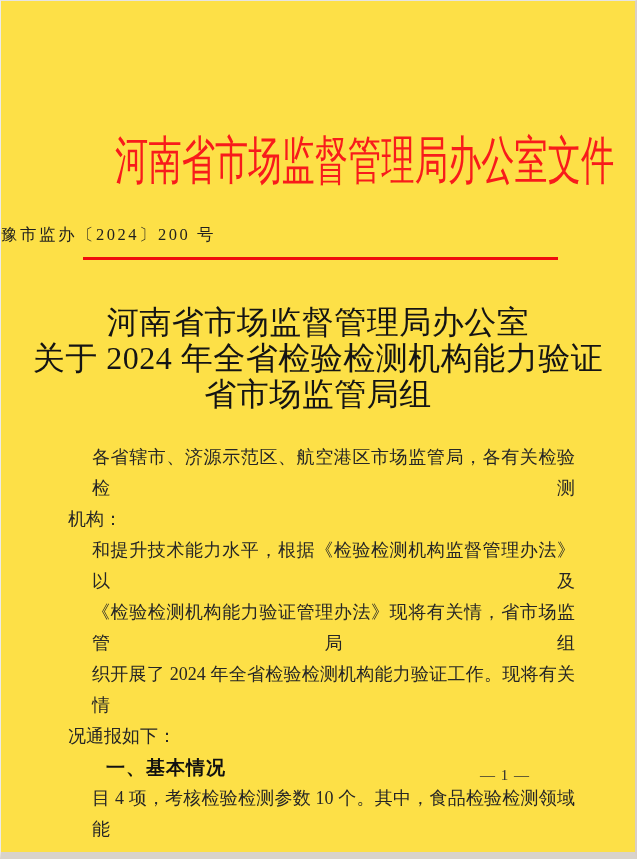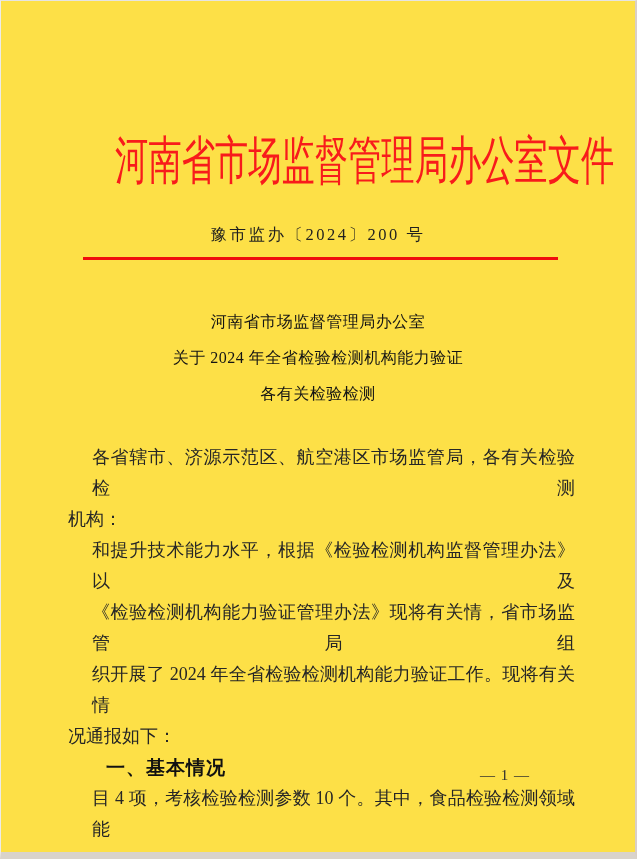--- a/index.html
+++ b/index.html
@@ -29,40 +29,40 @@
     color: var(--header-red, #f81b1b);
     transform: scaleX(0.64);
     transform-origin: 50% 50%;
     white-space: nowrap;
   }
   .doc-number {
     position: absolute;
     top: 223px;
     left: 0;
     width: 100%;
-    text-align: center;
+    text-align: left;
     font-size: 16.5px;
     letter-spacing: 2.5px;
     color: #1f1f1f;
   }
   .red-divider {
     position: absolute;
     top: 256px;
     left: 82px;
     width: 475px;
     height: 3px;
     background: var(--divider-red, #f00d0d);
   }
   .doc-title {
     position: absolute;
     top: 303px;
     left: 0;
     width: 100%;
     text-align: center;
-    font-size: 16px;
+    font-size: 32px;
     line-height: 36px;
     letter-spacing: 0.5px;
     color: #141414;
   }
   .body-text {
     position: absolute;
     top: 441px;
     left: 67px;
     width: 507px;
     font-size: 18px;
@@ -103,21 +103,21 @@
 
   <div class="red-header">河南省市场监督管理局办公室文件</div>
 
   <div class="doc-number">豫市监办〔2024〕200 号</div>
 
   <div class="red-divider"></div>
 
   <div class="doc-title">
     <div class="title-line">河南省市场监督管理局办公室</div>
     <div class="title-line">关于 2024 年全省检验检测机构能力验证</div>
-    <div class="title-line">各有关检验检测</div>
+    <div class="title-line">省市场监管局组</div>
   </div>
 
   <div class="body-text">
     <div class="line fill">各省辖市、济源示范区、航空港区市场监管局，各有关检验检测</div>
     <div class="line">机构：</div>
     <div class="line fill">和提升技术能力水平，根据《检验检测机构监督管理办法》以及</div>
     <div class="line fill">《检验检测机构能力验证管理办法》现将有关情，省市场监管局组</div>
     <div class="line fill">织开展了 2024 年全省检验检测机构能力验证工作。现将有关情</div>
     <div class="line">况通报如下：</div>
     <div class="line indent heading">一、基本情况</div>

